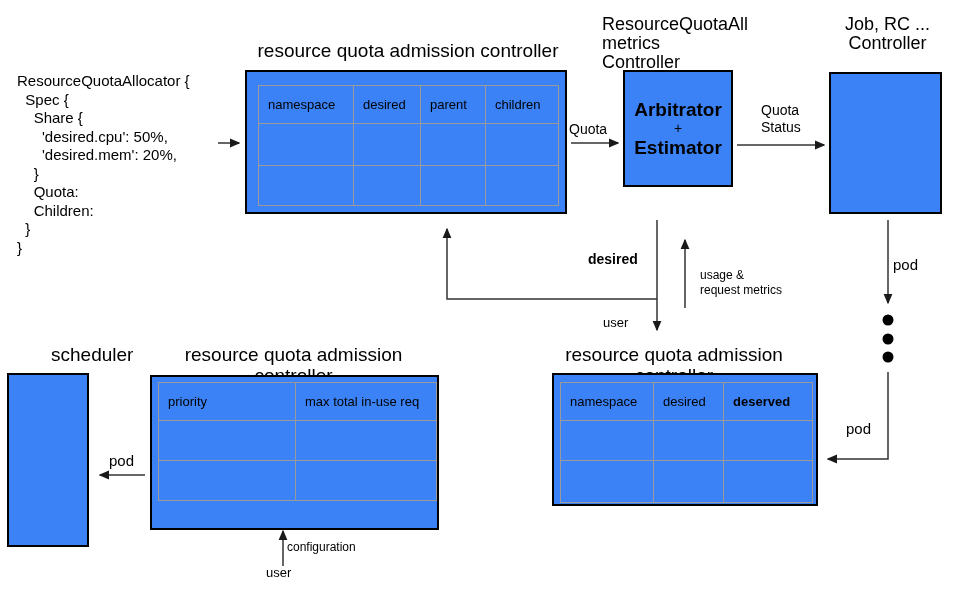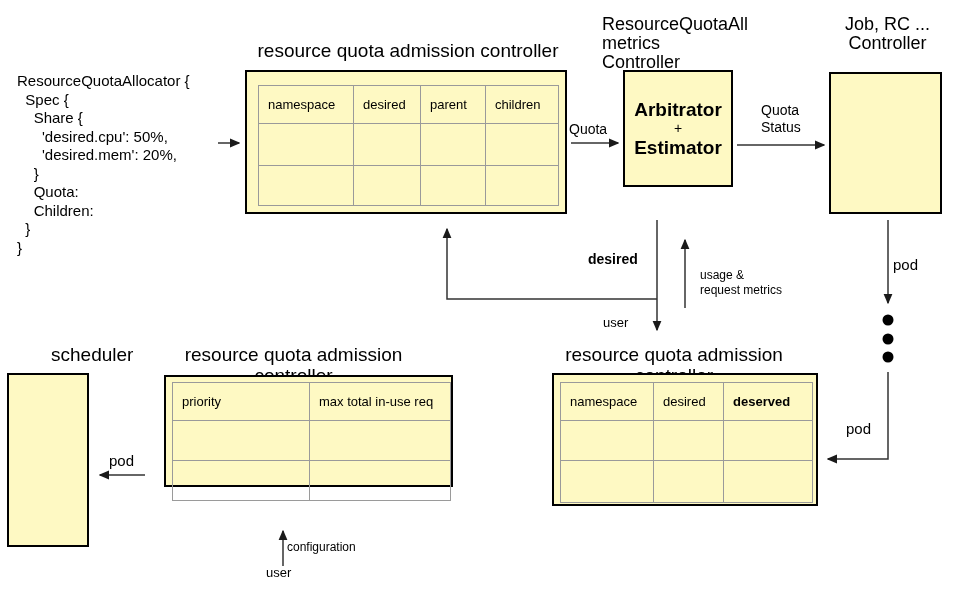--- a/index.html
+++ b/index.html
@@ -1,19 +1,19 @@
 <!DOCTYPE html>
 <html><head>
 <meta charset="utf-8">
 <style>
   html,body{margin:0;padding:0;background:#fff;}
   #canvas{position:relative;width:959px;height:595px;background:#ffffff;overflow:hidden;
           font-family:"Liberation Sans",sans-serif;color:#000;}
   #connectors{position:absolute;left:0;top:0;width:959px;height:595px;}
-  .box{position:absolute;border:2px solid #000;background:#fef9c3;box-sizing:border-box;}
+  .box{position:absolute;border:2px solid #000;background:#3b82f6;box-sizing:border-box;}
   .grid{position:absolute;border-collapse:collapse;table-layout:fixed;}
   .grid td{border:1px solid #9a9a9a;font-size:13px;color:#000;padding:0 2px 0 9px;
            vertical-align:middle;overflow:hidden;white-space:nowrap;}
   .title{position:absolute;font-size:19px;white-space:pre-line;line-height:21px;}
   .subtitle{position:absolute;font-size:18px;white-space:pre-line;line-height:19px;}
   .lbl{position:absolute;white-space:pre-line;}
   .code{position:absolute;left:17px;top:72px;font-size:15px;line-height:18.5px;}
   .code div{white-space:pre;}
   .center{text-align:center;}
   .bold{font-weight:700;}
@@ -105,21 +105,21 @@
   </div>
 
   <div class="subtitle center" style="left:829px;top:15px;width:117px;">Job, RC ...
 Controller</div>
   <div class="box" style="left:829px;top:72px;width:113px;height:142px;"></div>
 
   <div class="title" style="left:7px;top:344px;margin-left:44px;">scheduler</div>
   <div class="box" style="left:7px;top:373px;width:82px;height:174px;"></div>
 
   <div class="title center" style="left:145px;top:344px;width:297px;">resource quota admission controller</div>
-  <div class="box" style="left:164px;top:375px;width:289px;height:112px;padding-left:20px;">
+  <div class="box" style="left:150px;top:375px;width:289px;height:155px;padding-left:20px;">
     <table class="grid" style="left:6px;top:5px;">
       <colgroup>
           <col style="width:137px">
           <col style="width:141px">
         </colgroup>
       <tbody>
           <tr style="height:38px">
         <td>priority</td>
         <td>max total in-use req</td>
       </tr>

